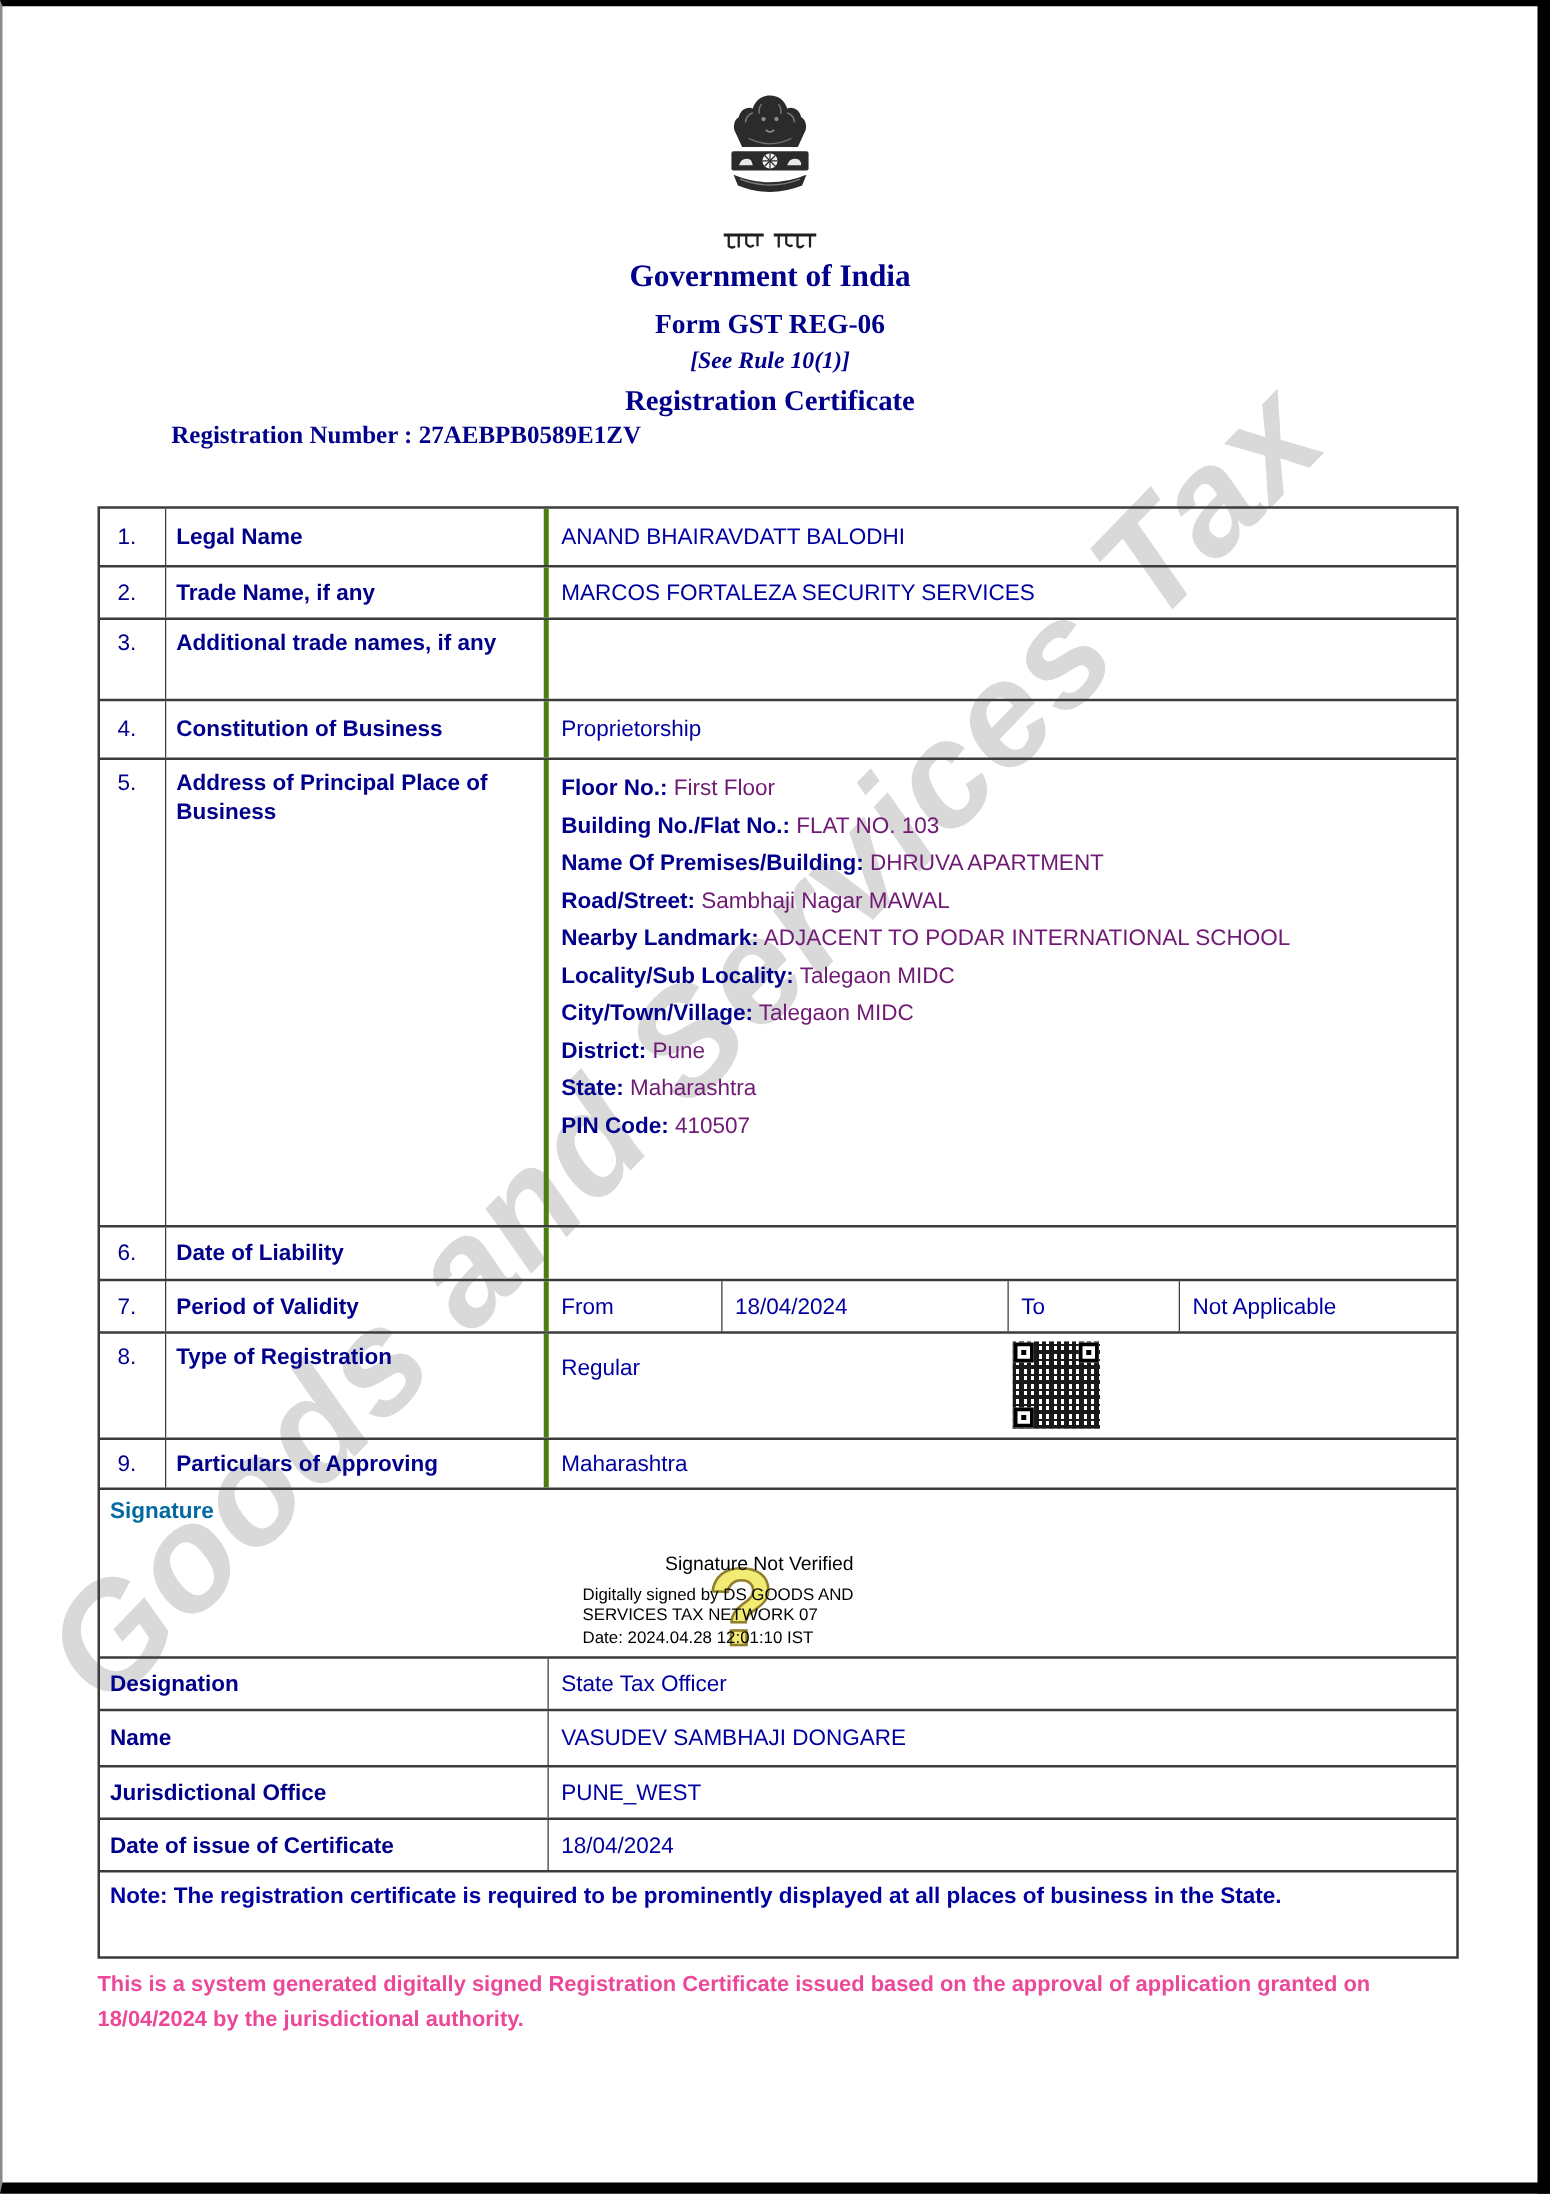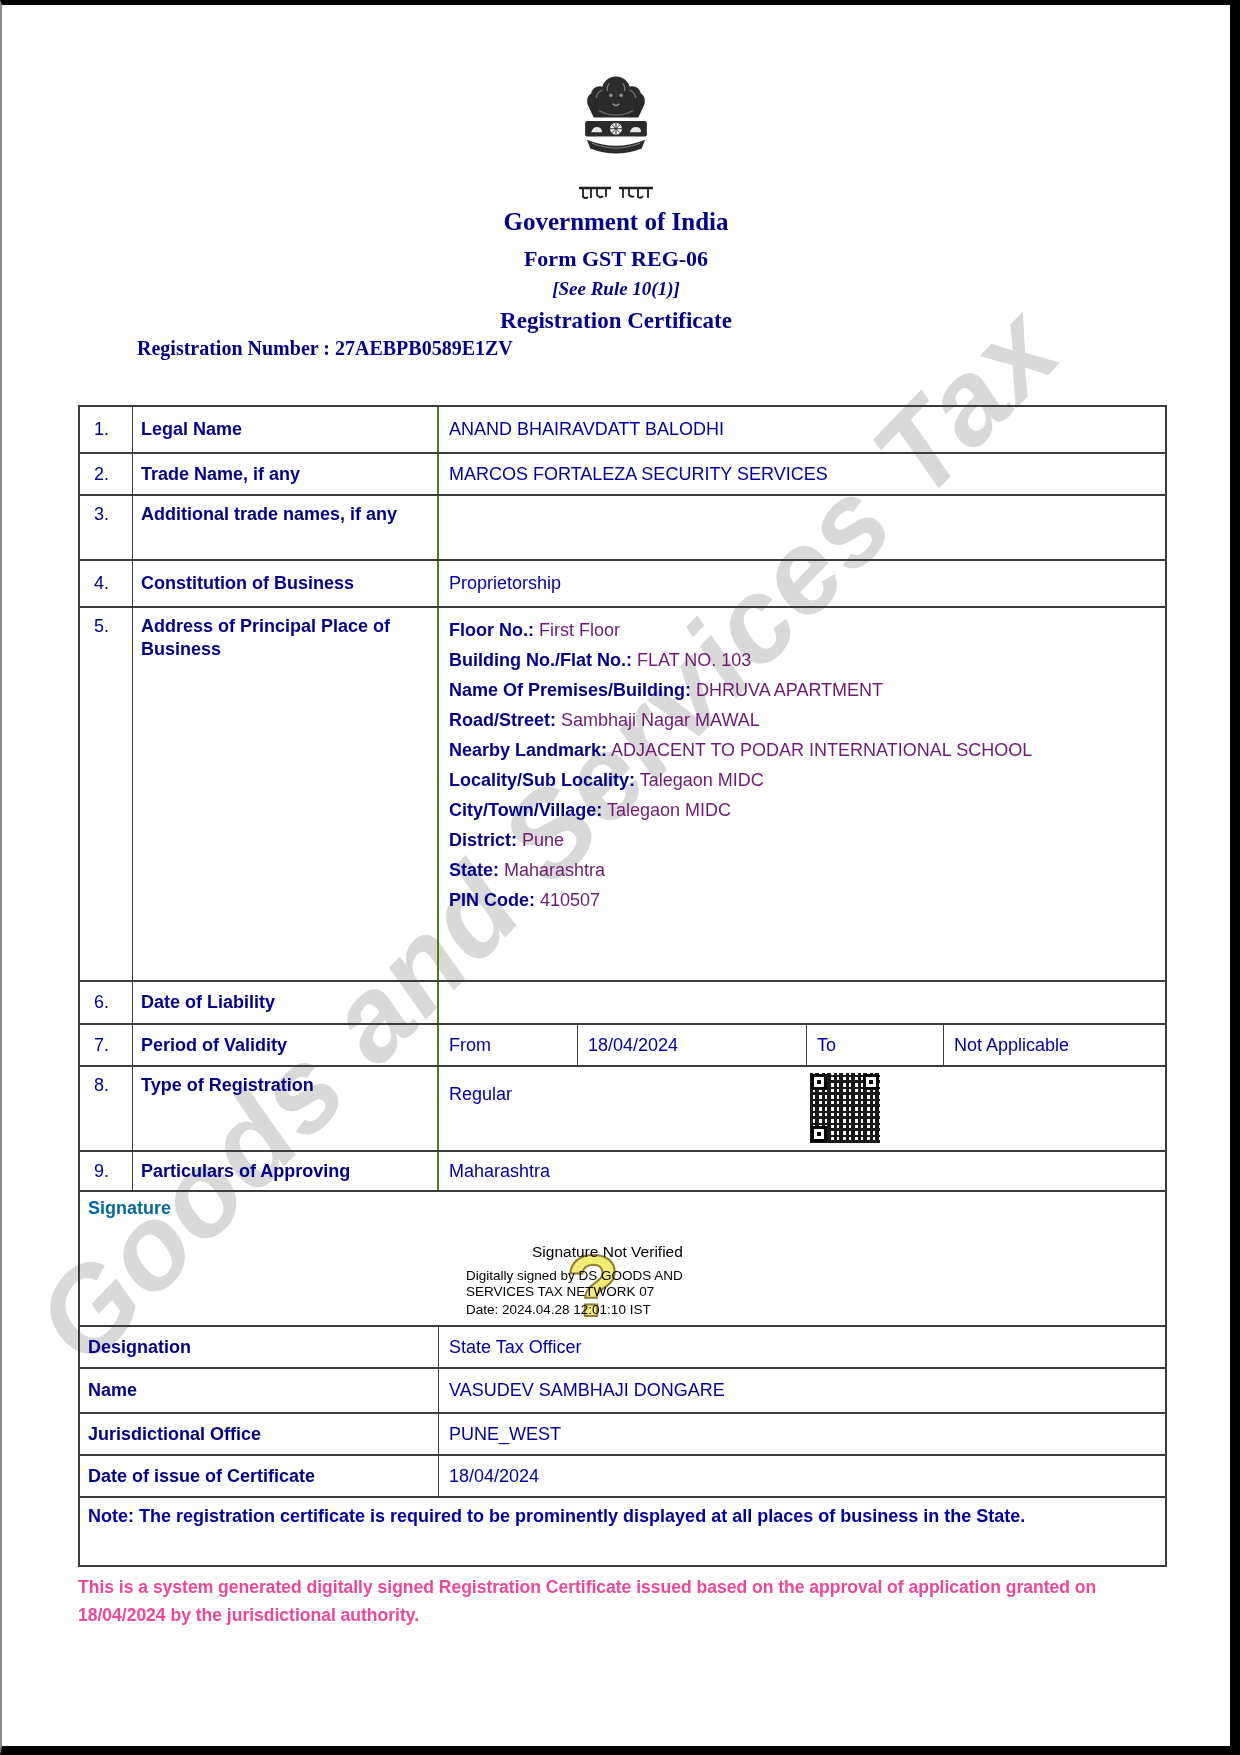--- a/index.html
+++ b/index.html
@@ -37,21 +37,21 @@
   .gtable{
     position:absolute; left:76px; top:400px; width:1089px; z-index:1;
     border:2px solid #3c3c3c; box-sizing:border-box;
     font-size:18px; color:#0000A0;
   }
   .t-row{display:flex; border-bottom:2px solid #3c3c3c; box-sizing:border-box; background:transparent;}
   .t-row:last-child{border-bottom:none;}
   .c-num{width:53px; flex:none; padding:8px 0 0 14px; box-sizing:border-box; color:#00008B;
          border-right:1px solid #3c3c3c;}
   .c-label{width:306px; flex:none; padding:7px 6px 0 8px; box-sizing:border-box;
-           font-weight:bold; color:#00008B; border-right:2px solid #4d7c0f; line-height:1.25;}
+           font-weight:bold; color:#00008B; border-right:4px solid #4d7c0f; line-height:1.25;}
   .c-value{flex:1; padding:7px 6px 0 10px; box-sizing:border-box; position:relative;}
   .vcenter .c-num,.vcenter .c-label,.vcenter .c-value{padding-top:0; display:flex; align-items:center;}
   .addr-line{line-height:30px; white-space:nowrap;}
   .addr-k{font-weight:bold; color:#00008B;}
   .addr-v{color:#701a75;}
   
   .c-sub{box-sizing:border-box; border-right:1px solid #3c3c3c; display:flex; align-items:center; padding-left:10px;}
   .c-sub:last-child{border-right:none;}
   .w-from{width:139px;} .w-fromv{width:229px;} .w-to{width:137px;} .w-tov{flex:1;}
   

